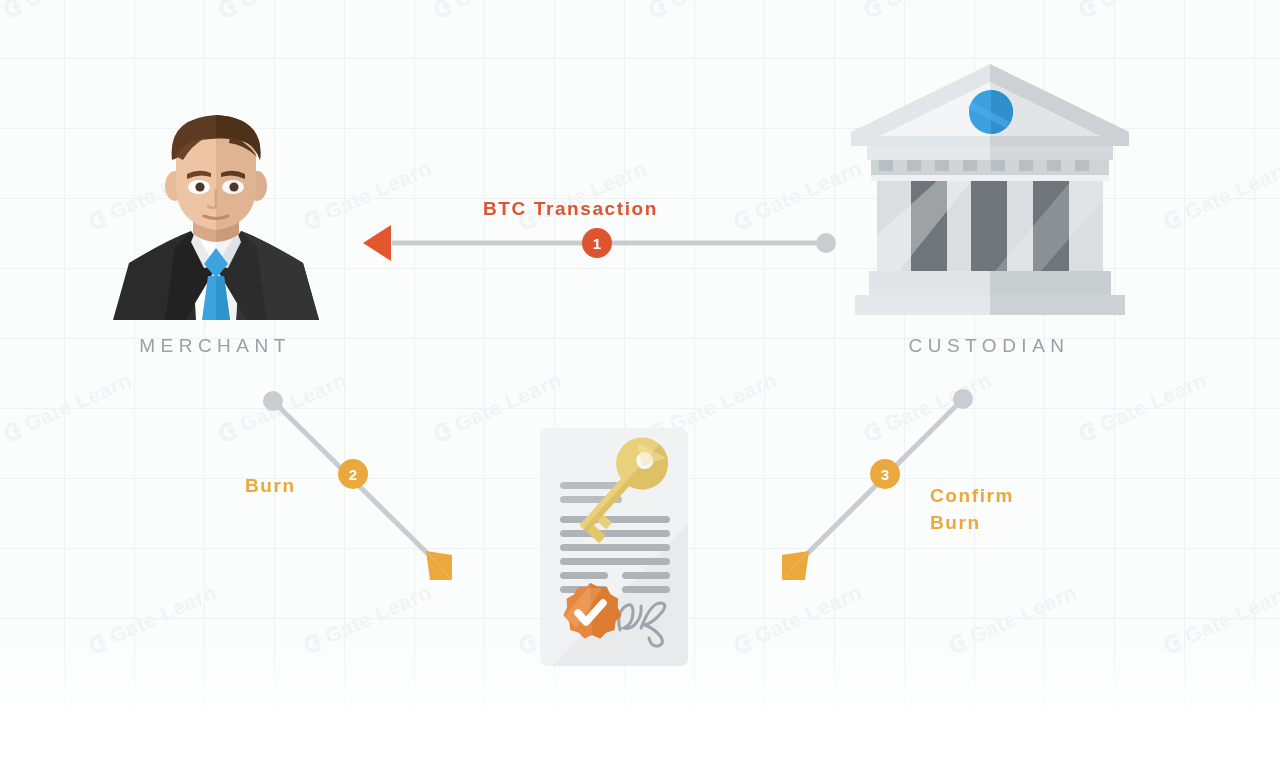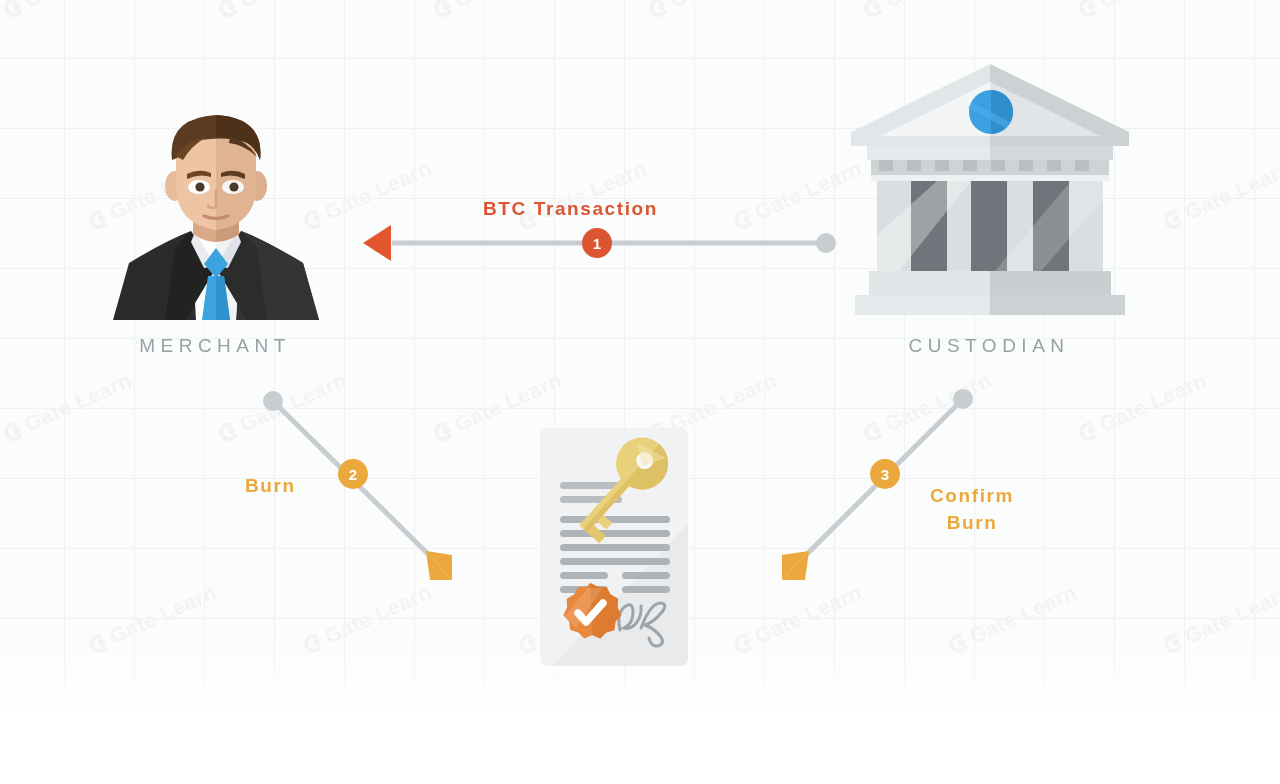--- a/index.html
+++ b/index.html
@@ -386,20 +386,20 @@
       <path d="M782 580 L809 551 L782 555 Z" fill="#eba93d"></path>
     </g>
   </svg>
 
   <div class="edge-label" style="left:483px; top:195px; color:#dd5430;">BTC Transaction</div>
   <div class="badge" style="left:582px; top:228px; background:#dd5430;">1</div>
 
   <div class="edge-label" style="left:245px; top:472px; color:#eba93d;">Burn</div>
   <div class="badge" style="left:338px; top:459px; background:#eba93d;">2</div>
 
-  <div class="edge-label" style="left:930px; top:482px; color:#eba93d;text-align:center;">Confirm
+  <div class="edge-label" style="left:930px; top:482px; color:#eba93d;">Confirm
 Burn</div>
   <div class="badge" style="left:870px; top:459px; background:#eba93d;">3</div>
 
   <div class="node-label" style="left:865px; top:333px; width:248px;">CUSTODIAN</div>
   <div class="node-label" style="left:95px; top:333px; width:240px;">MERCHANT</div>
 
 </div>
 
 </body></html>

